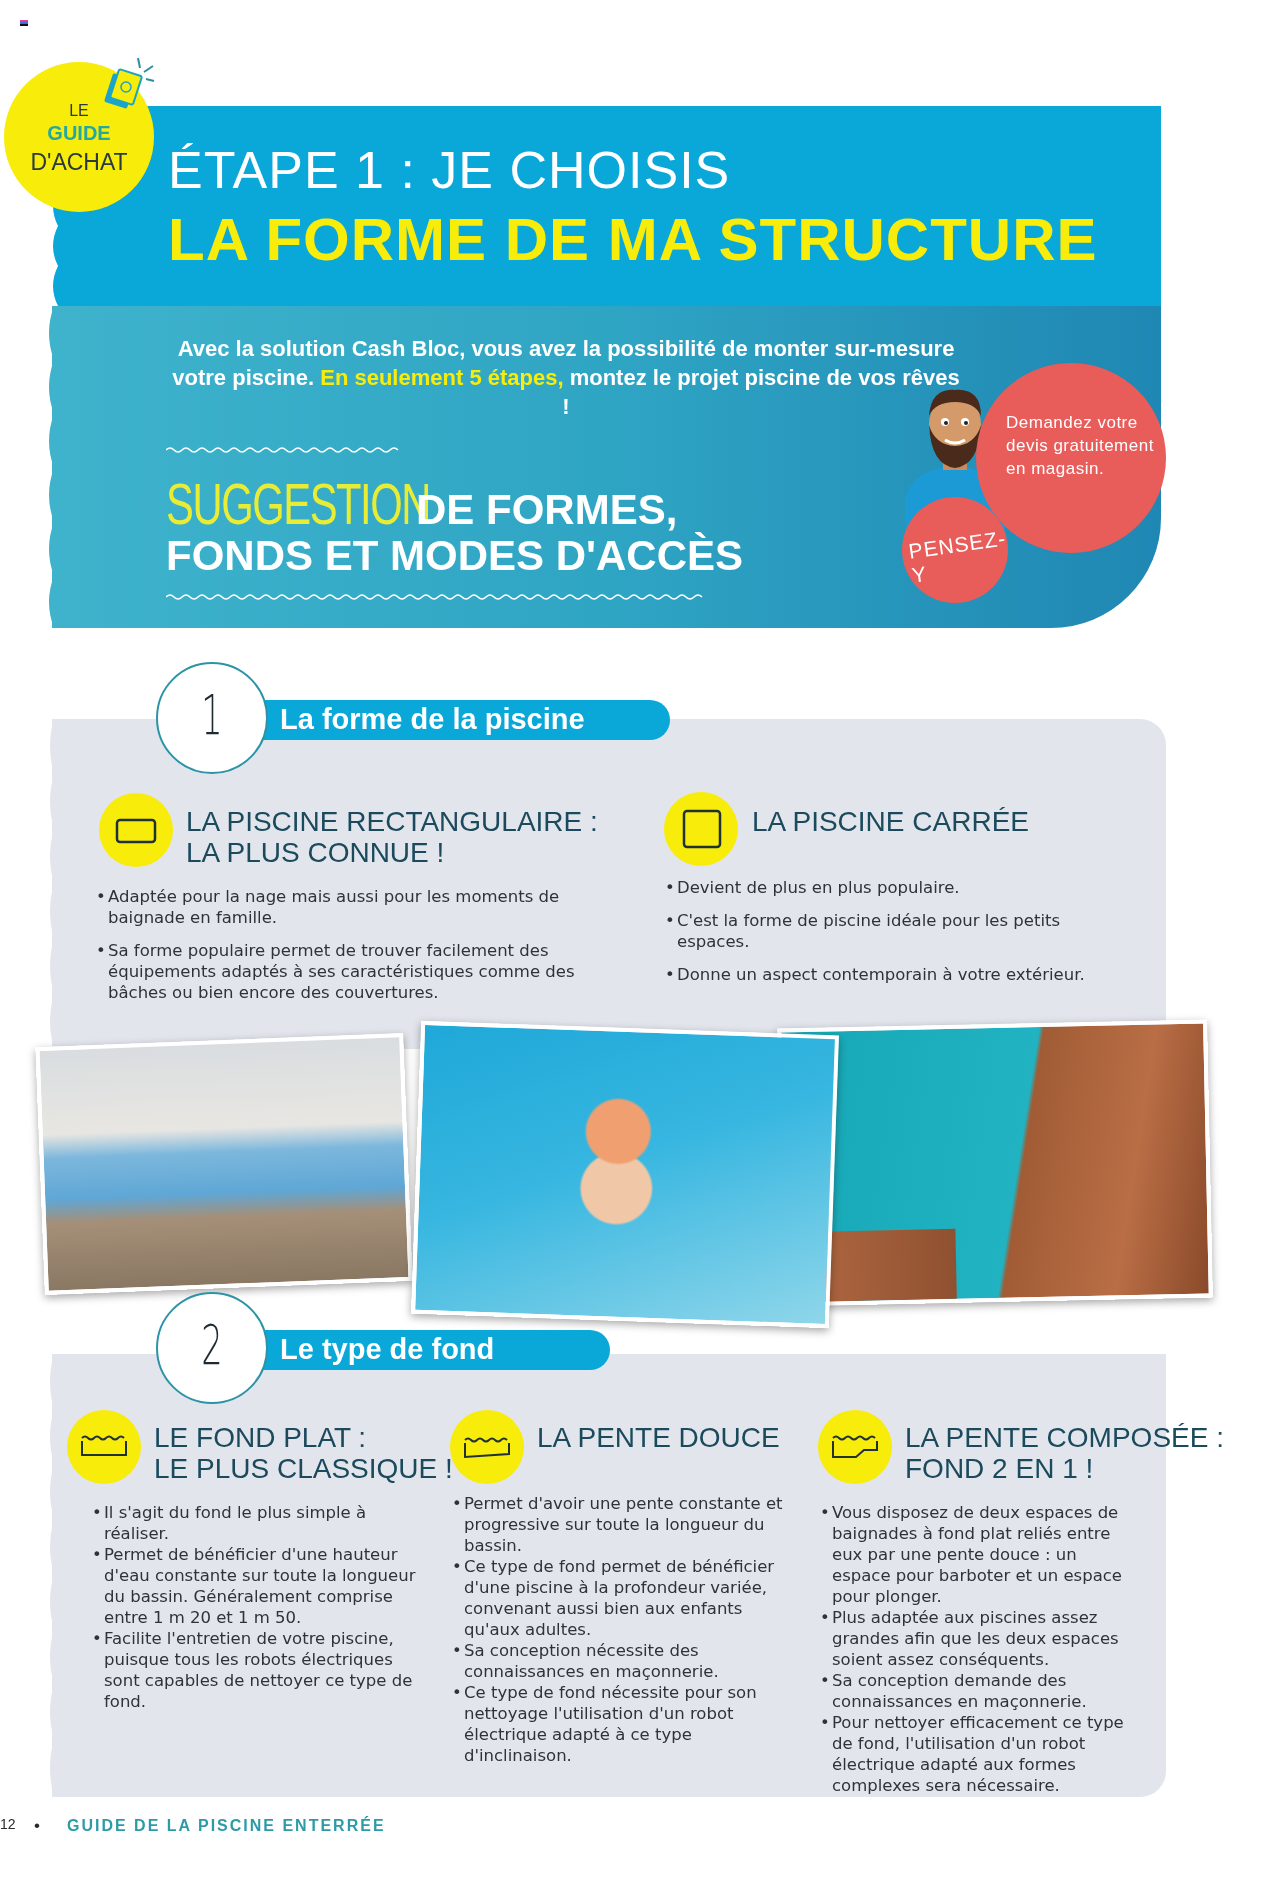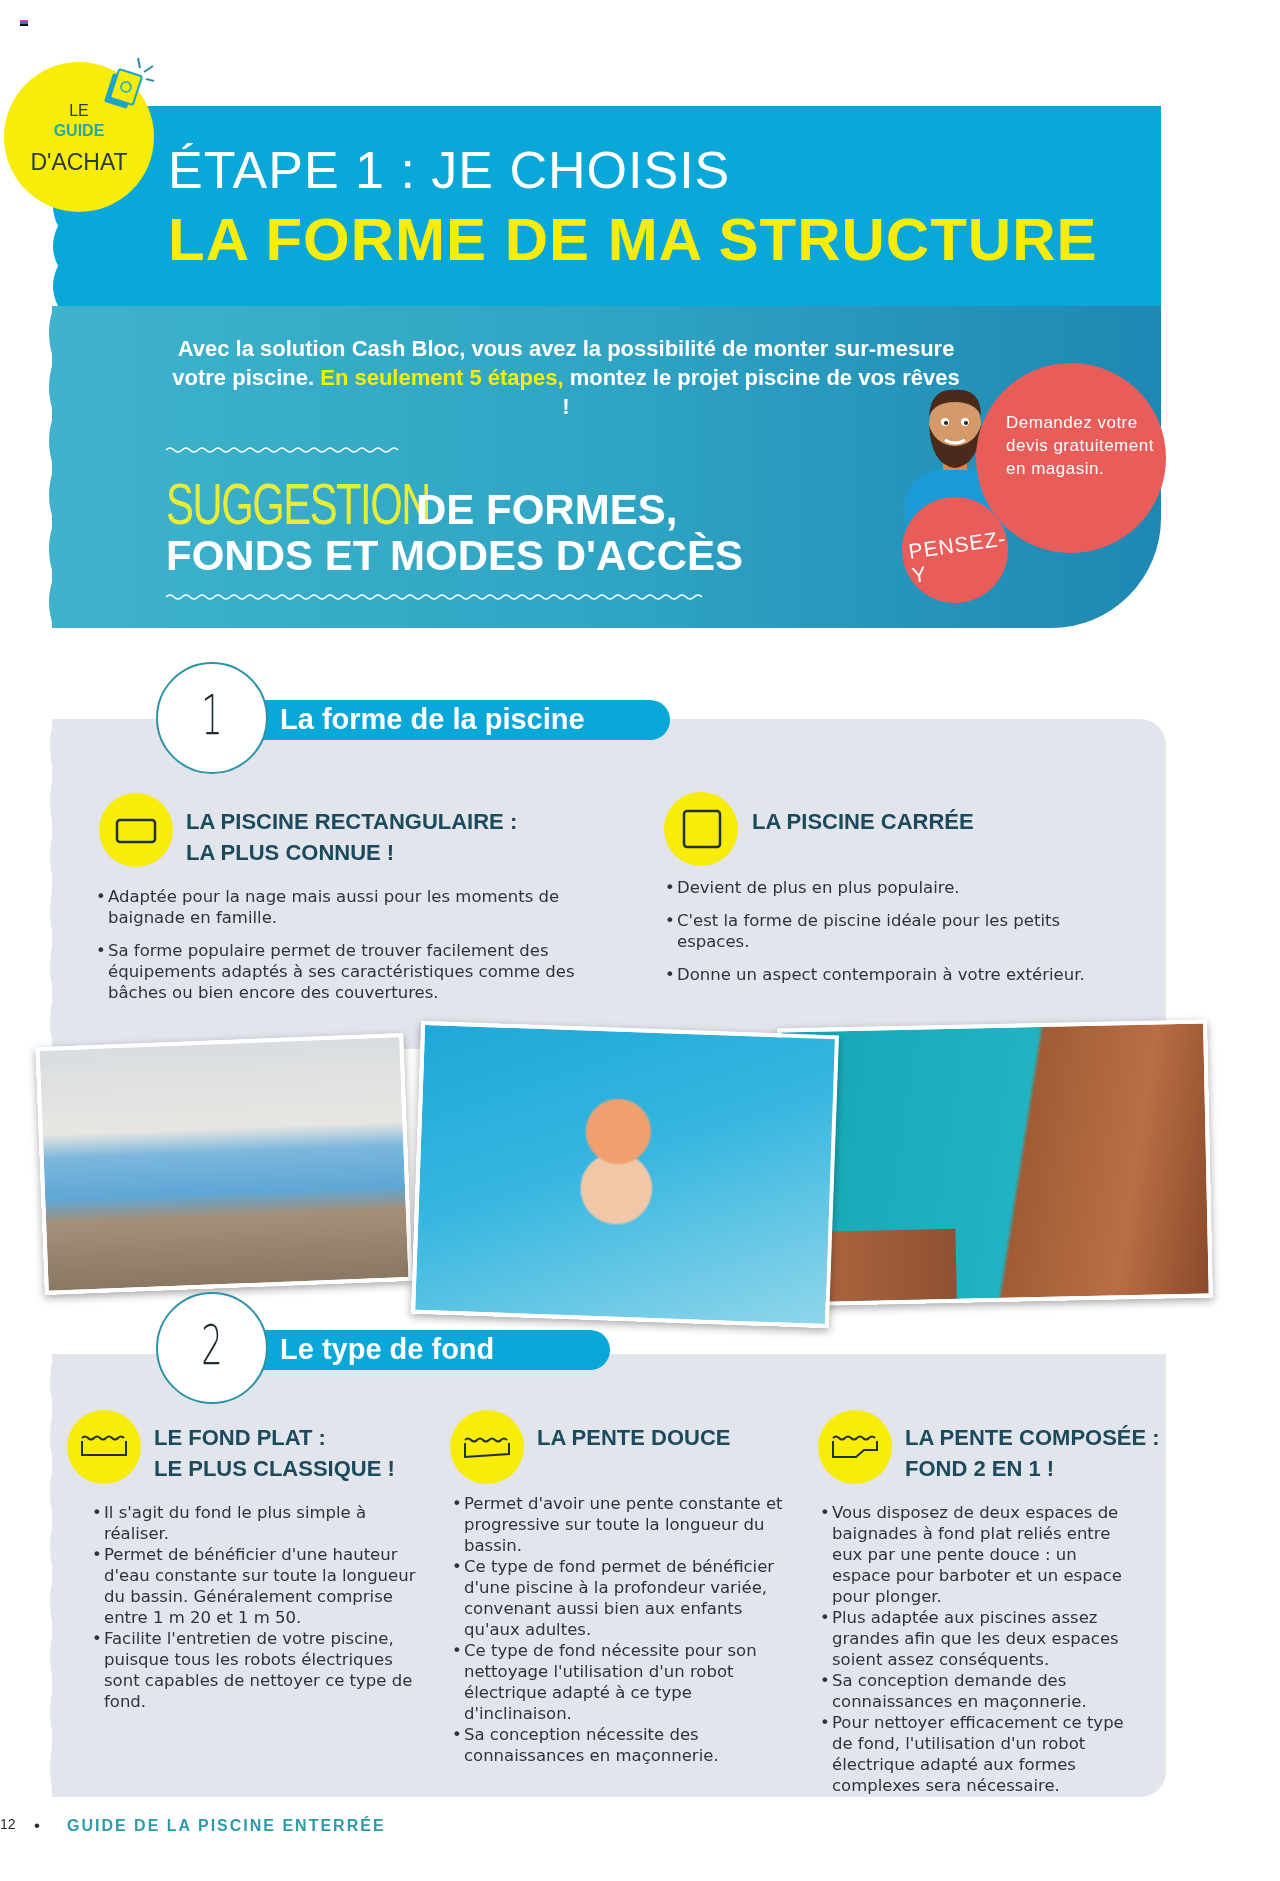--- a/index.html
+++ b/index.html
@@ -23,21 +23,21 @@
   .intro { left:166px; top:334px; width:800px; font-family:"Liberation Sans", sans-serif; font-size:22px; font-weight:bold; color:#ffffff; line-height:29px;text-align:center; }
   .intro .hl { color:#f8ec0a; }
   .squiggle { height:8px; }
   .suggest { left:166px; top:470px; font-family:"Liberation Sans", sans-serif; font-size:58px; color:#e9ec35; letter-spacing:-2px; transform:scaleX(0.72); transform-origin:left top; }
   .suggest-rest1 { left:416px; top:486px; font-family:"Liberation Sans", sans-serif; font-size:42px; font-weight:bold; color:#ffffff; }
   .suggest-rest2 { left:166px; top:532px; font-family:"Liberation Sans", sans-serif; font-size:42px; font-weight:bold; color:#ffffff; }
 
   
   .guide-badge { left:4px; top:62px; width:150px; height:150px; border-radius:50%; background:#f8ec0a; }
   .guide-badge .le { position:absolute; left:0; right:0; top:40px; text-align:center; font-family:"Liberation Sans", sans-serif; font-size:16px; color:#2a3a3e; }
-  .guide-badge .guide { position:absolute; left:0; right:0; top:60px; text-align:center; font-family:"Liberation Sans", sans-serif; font-size:16px; color:#25a8a0; font-weight:bold; }
+  .guide-badge .guide { position:absolute; left:0; right:0; top:60px; text-align:center; font-family:"Liberation Sans", sans-serif; font-size:20px; color:#25a8a0; font-weight:bold; }
   .guide-badge .achat { position:absolute; left:0; right:0; top:87px; text-align:center; font-family:"Liberation Sans", sans-serif; font-size:23px; color:#2a3a3e; }
   .guide-icon { left:98px; top:56px; width:62px; height:62px; }
 
   
   .mascot { left:895px; top:380px; width:120px; height:170px; }
   .bubble-big { left:976px; top:363px; width:190px; height:190px; border-radius:50%; background:#e85c5a; }
   .bubble-big span { position:absolute; left:30px; top:48px; width:150px; font-family:"Liberation Sans", sans-serif; font-size:17px; color:#fff; line-height:23px; letter-spacing:0.5px; }
   .bubble-small { left:902px; top:497px; width:106px; height:106px; border-radius:50%; background:#e85c5a; }
   .bubble-small span { position:absolute; left:8px; top:36px; font-family:"Liberation Sans", sans-serif; font-size:21px; color:#fff; transform:rotate(-8deg); letter-spacing:1px; }
 
@@ -47,21 +47,21 @@
   .wavy-edge { position:absolute; left:-6px; top:0; width:14px; height:100%; }
 
   
   .sec-pill { height:40px; background:#0aa7d9; border-radius:0 22px 22px 0;text-align:right; }
   .sec-pill span { position:absolute; left:30px; top:3px; font-family:"Liberation Sans", sans-serif; font-size:29px; font-weight:bold; color:#ffffff; }
   .sec-circle { width:112px; height:112px; border-radius:50%; background:#ffffff; border:2px solid #2d93a6; box-sizing:border-box; }
   .sec-circle span { position:absolute; left:0; right:0; top:18px; text-align:center; font-family:"DejaVu Sans", sans-serif; font-size:56px; color:#1e2b33; font-weight:200; transform:scaleX(0.6); }
 
   
   .item-icon { width:74px; height:74px; border-radius:50%; background:#f8ec0a; }
-  .item-title { font-family:"Liberation Sans", sans-serif; font-size:22px; font-weight:bold; color:#1b4a5c; line-height:31px; }
+  .item-title { font-family:"Liberation Sans", sans-serif; font-size:28px; font-weight:normal; color:#1b4a5c; line-height:31px; }
   .bullets { font-family:"DejaVu Sans", sans-serif; font-size:16.5px; color:#2e3338; line-height:21px; margin:0; padding:0; list-style:none; }
   .bullets li { position:relative; padding-left:12px; }
   .bullets li::before { content:"•"; position:absolute; left:0; top:0; }
   .bullets.spaced li { margin-bottom:12px; }
 
   
   .photo { box-shadow:0 3px 8px rgba(0,0,0,0.35); border:4px solid #ffffff; overflow:hidden; }
   .photo1 { left:40px; top:1040px; width:360px; height:240px; transform:rotate(-2.2deg); background:linear-gradient(180deg,#d9dde0 0%,#e8e6e2 35%,#7cb7dc 45%,#5fa7d6 62%,#a58f78 72%,#8a7863 100%); }
   .photo2 { left:416px; top:1028px; width:410px; height:285px; transform:rotate(2deg);
             background:radial-gradient(circle at 48% 35%,#f0a070 0 11%, transparent 12%), radial-gradient(circle at 48% 55%,#f1c8a7 0 13%, transparent 14%), linear-gradient(160deg,#1fa8d8 0%,#36b6e0 45%,#8fd6ea 100%); }
@@ -221,22 +221,22 @@
     <path d="M15 30 q3 -3 6 0 t6 0 t6 0 t6 0 t6 0 t6 0 t6 0" stroke="#203238" stroke-width="2" fill="none"></path>
     <path d="M15 33 L15 47 L59 44 L59 33" stroke="#203238" stroke-width="2" fill="none"></path>
   </svg>
 </div>
 <div class="abs item-title" style="left:537px;top:1422px">
   <div>LA PENTE DOUCE</div>
 </div>
 <ul class="abs bullets" style="left:452px;top:1493px;width:340px">
   <li>Permet d'avoir une pente constante et progressive sur toute la longueur du bassin.</li>
   <li>Ce type de fond permet de bénéficier d'une piscine à la profondeur variée, convenant aussi bien aux enfants qu'aux adultes.</li>
+  <li>Sa conception nécessite des connaissances en maçonnerie.</li>
   <li>Ce type de fond nécessite pour son nettoyage l'utilisation d'un robot électrique adapté à ce type d'inclinaison.</li>
-  <li>Sa conception nécessite des connaissances en maçonnerie.</li>
 </ul>
 
 <div class="abs item-icon" style="left:818px;top:1410px">
   <svg width="74" height="74" viewBox="0 0 74 74">
     <path d="M15 28 q3 -3 6 0 t6 0 t6 0 t6 0 t6 0 t6 0 t6 0" stroke="#203238" stroke-width="2" fill="none"></path>
     <path d="M15 31 L15 47 L38 47 L46 40 L59 40 L59 31" stroke="#203238" stroke-width="2" fill="none"></path>
   </svg>
 </div>
 <div class="abs item-title" style="left:905px;top:1422px">
   <div>LA PENTE COMPOSÉE :</div>

